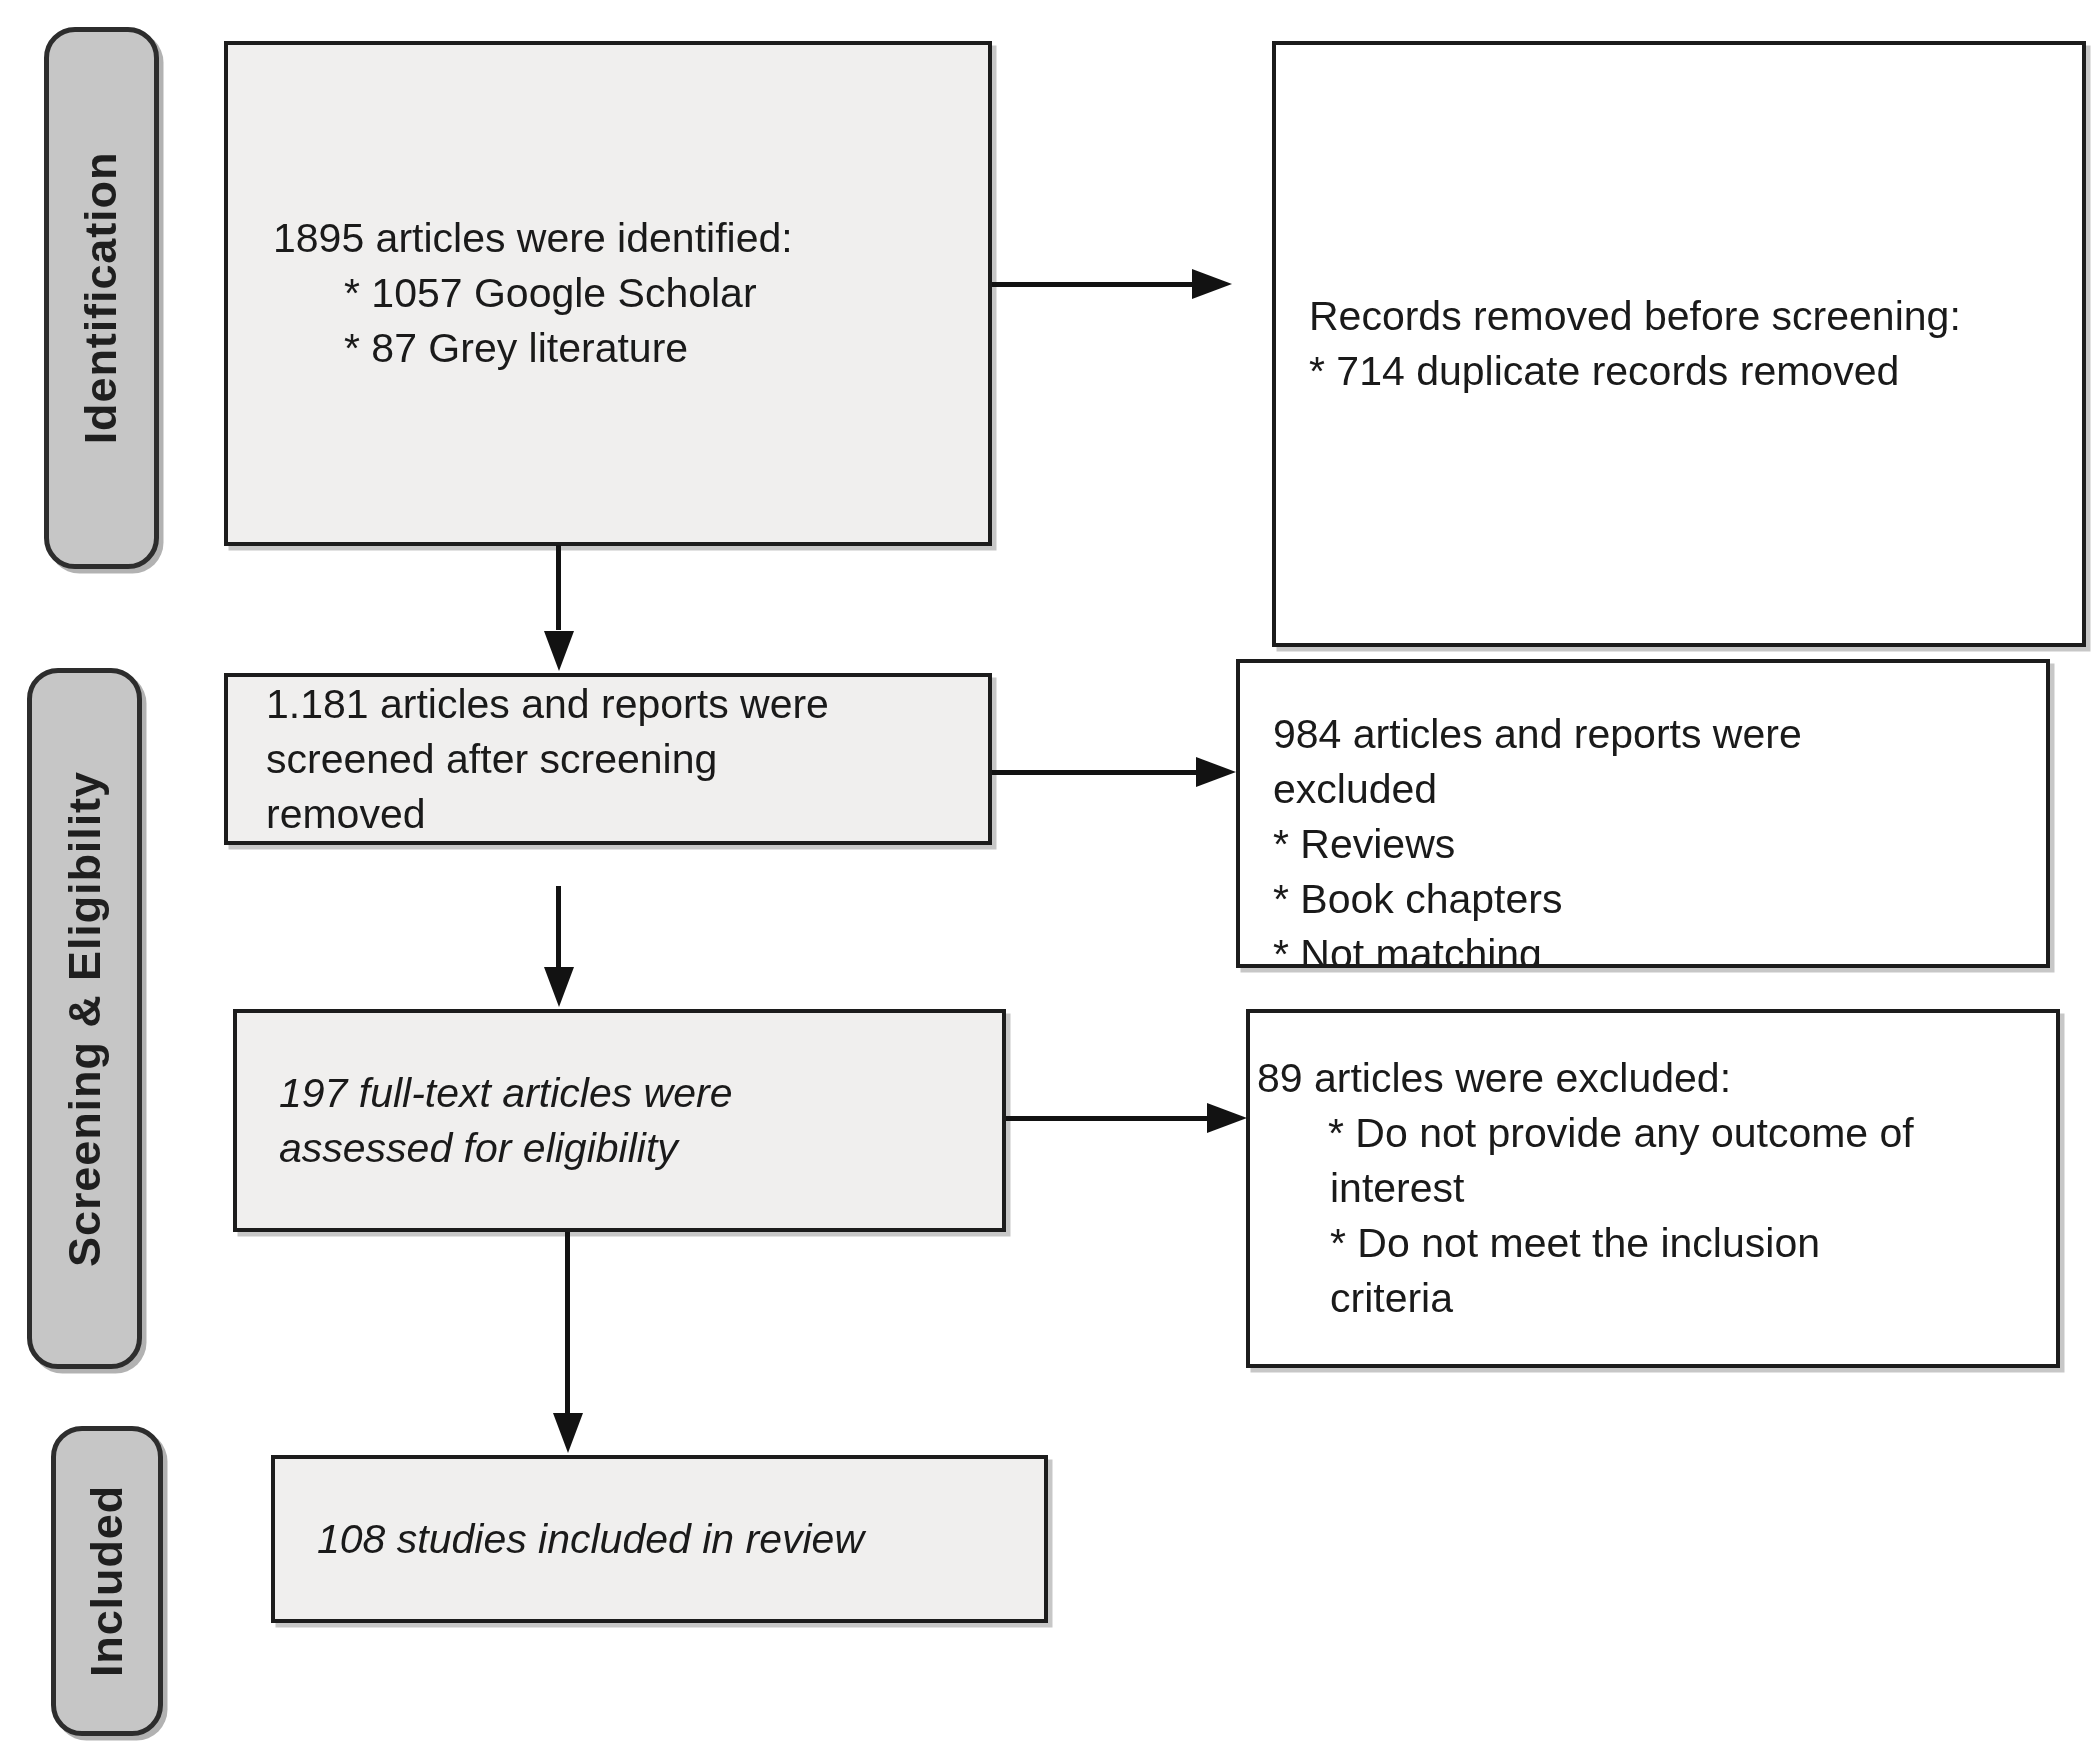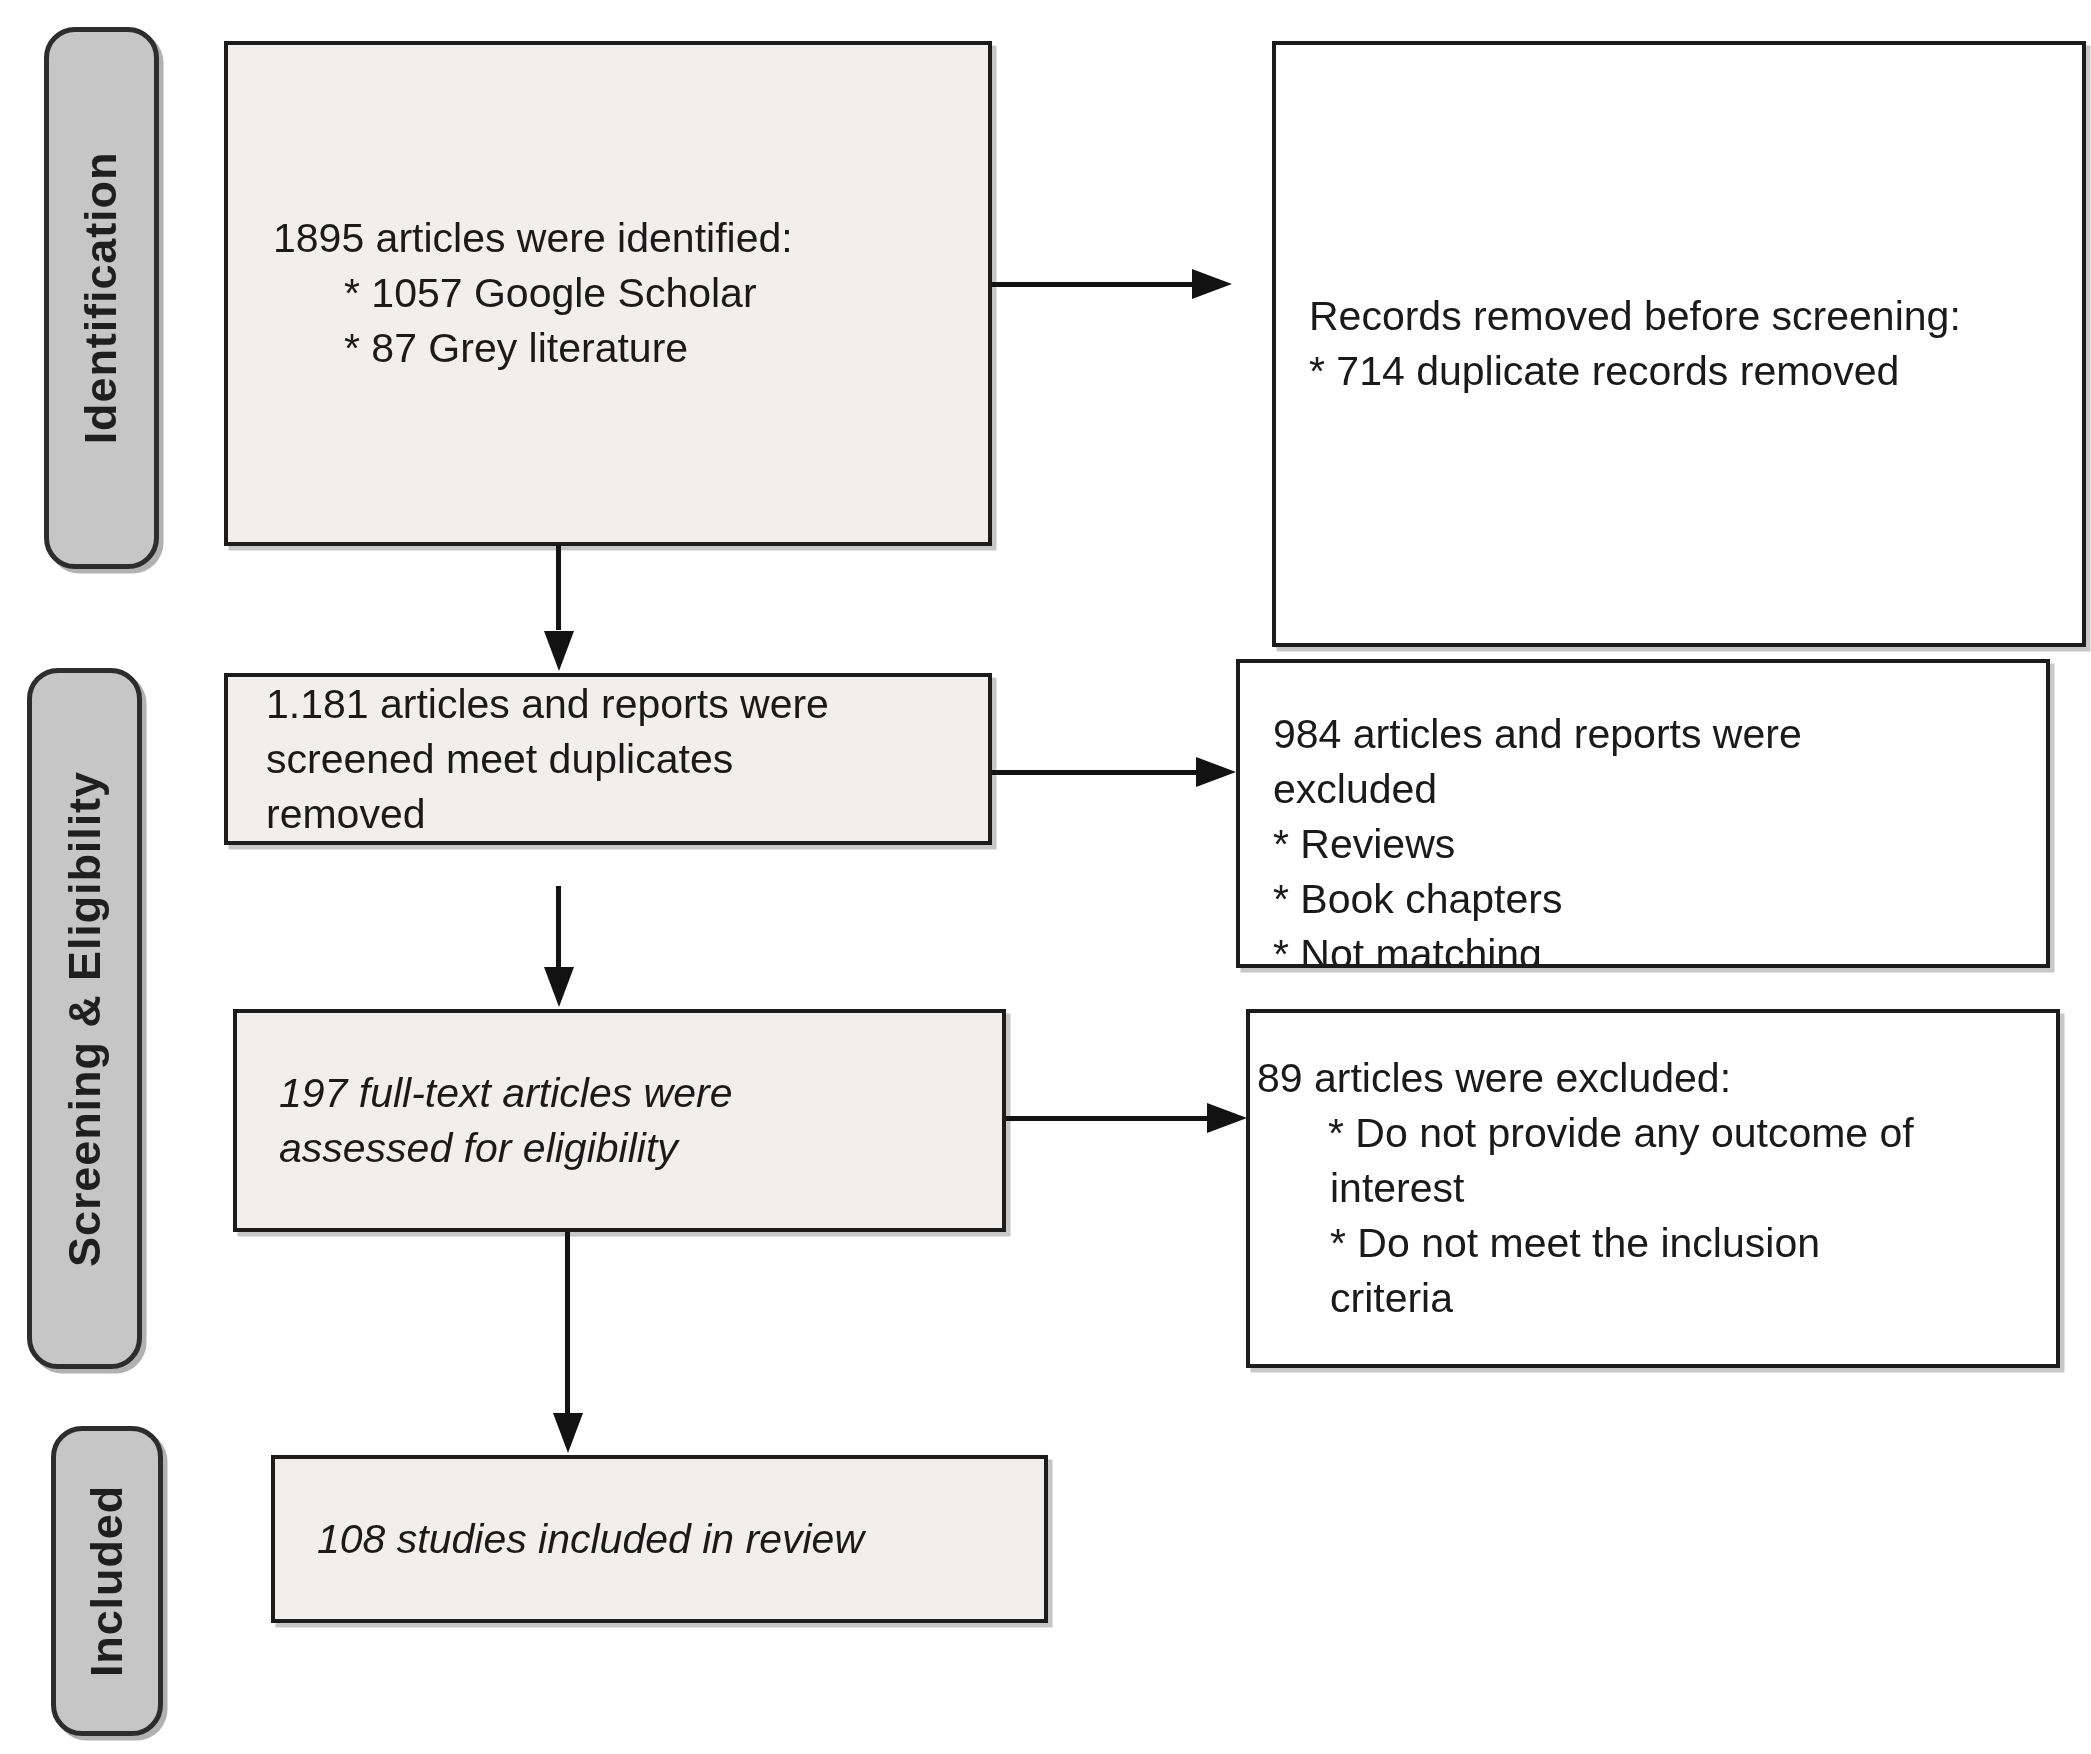--- a/index.html
+++ b/index.html
@@ -79,21 +79,21 @@
     <div class="line ind">* 87 Grey literature</div>
   </div>
 
   <div class="box white" style="left:1272px;top:41px;width:814px;height:606px;padding-left:33px;">
     <div class="line">Records removed before screening:</div>
     <div class="line">* 714 duplicate records removed</div>
   </div>
 
   <div class="box grey" style="left:224px;top:673px;width:768px;height:172px;padding-left:38px;">
     <div class="line">1.181 articles and reports were</div>
-    <div class="line">screened meet duplicates</div>
+    <div class="line">screened after screening</div>
     <div class="line">removed</div>
   </div>
 
   <div class="box white top-align" style="left:1236px;top:659px;width:814px;height:309px;padding:44px 18px 0 33px;">
     <div class="line">984 articles and reports were</div>
     <div class="line">excluded</div>
     <div class="line">* Reviews</div>
     <div class="line">* Book chapters</div>
     <div class="line">* Not matching</div>
   </div>

